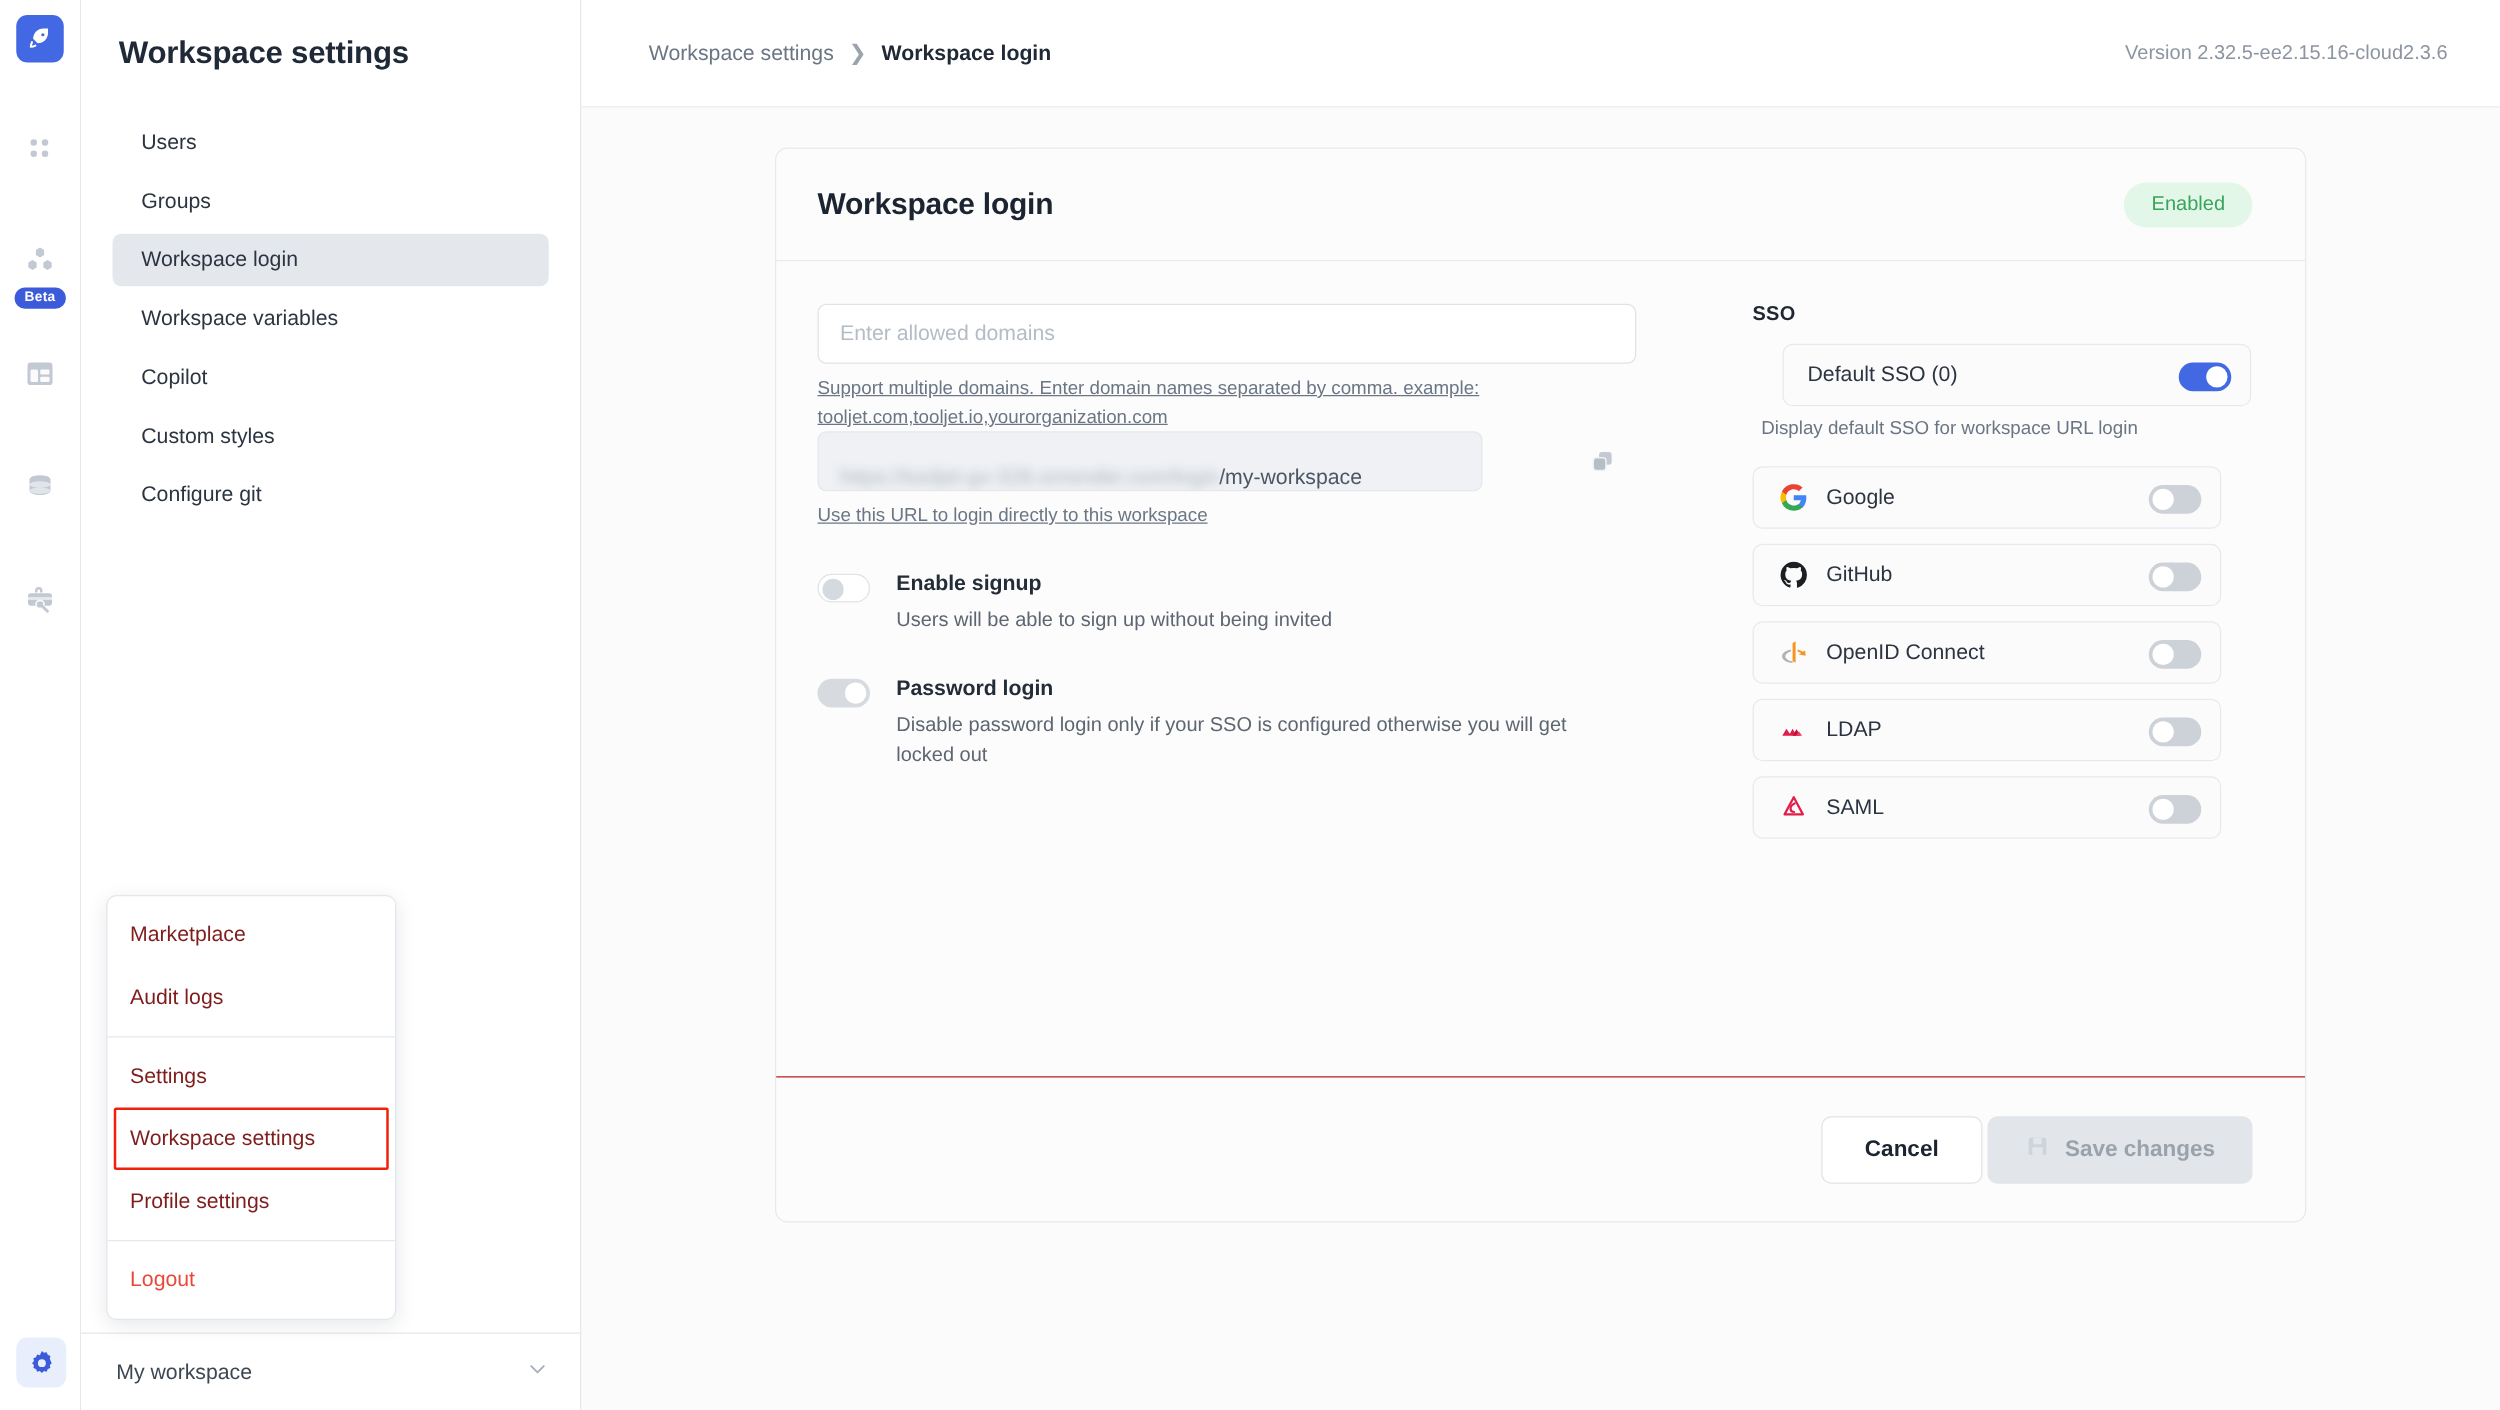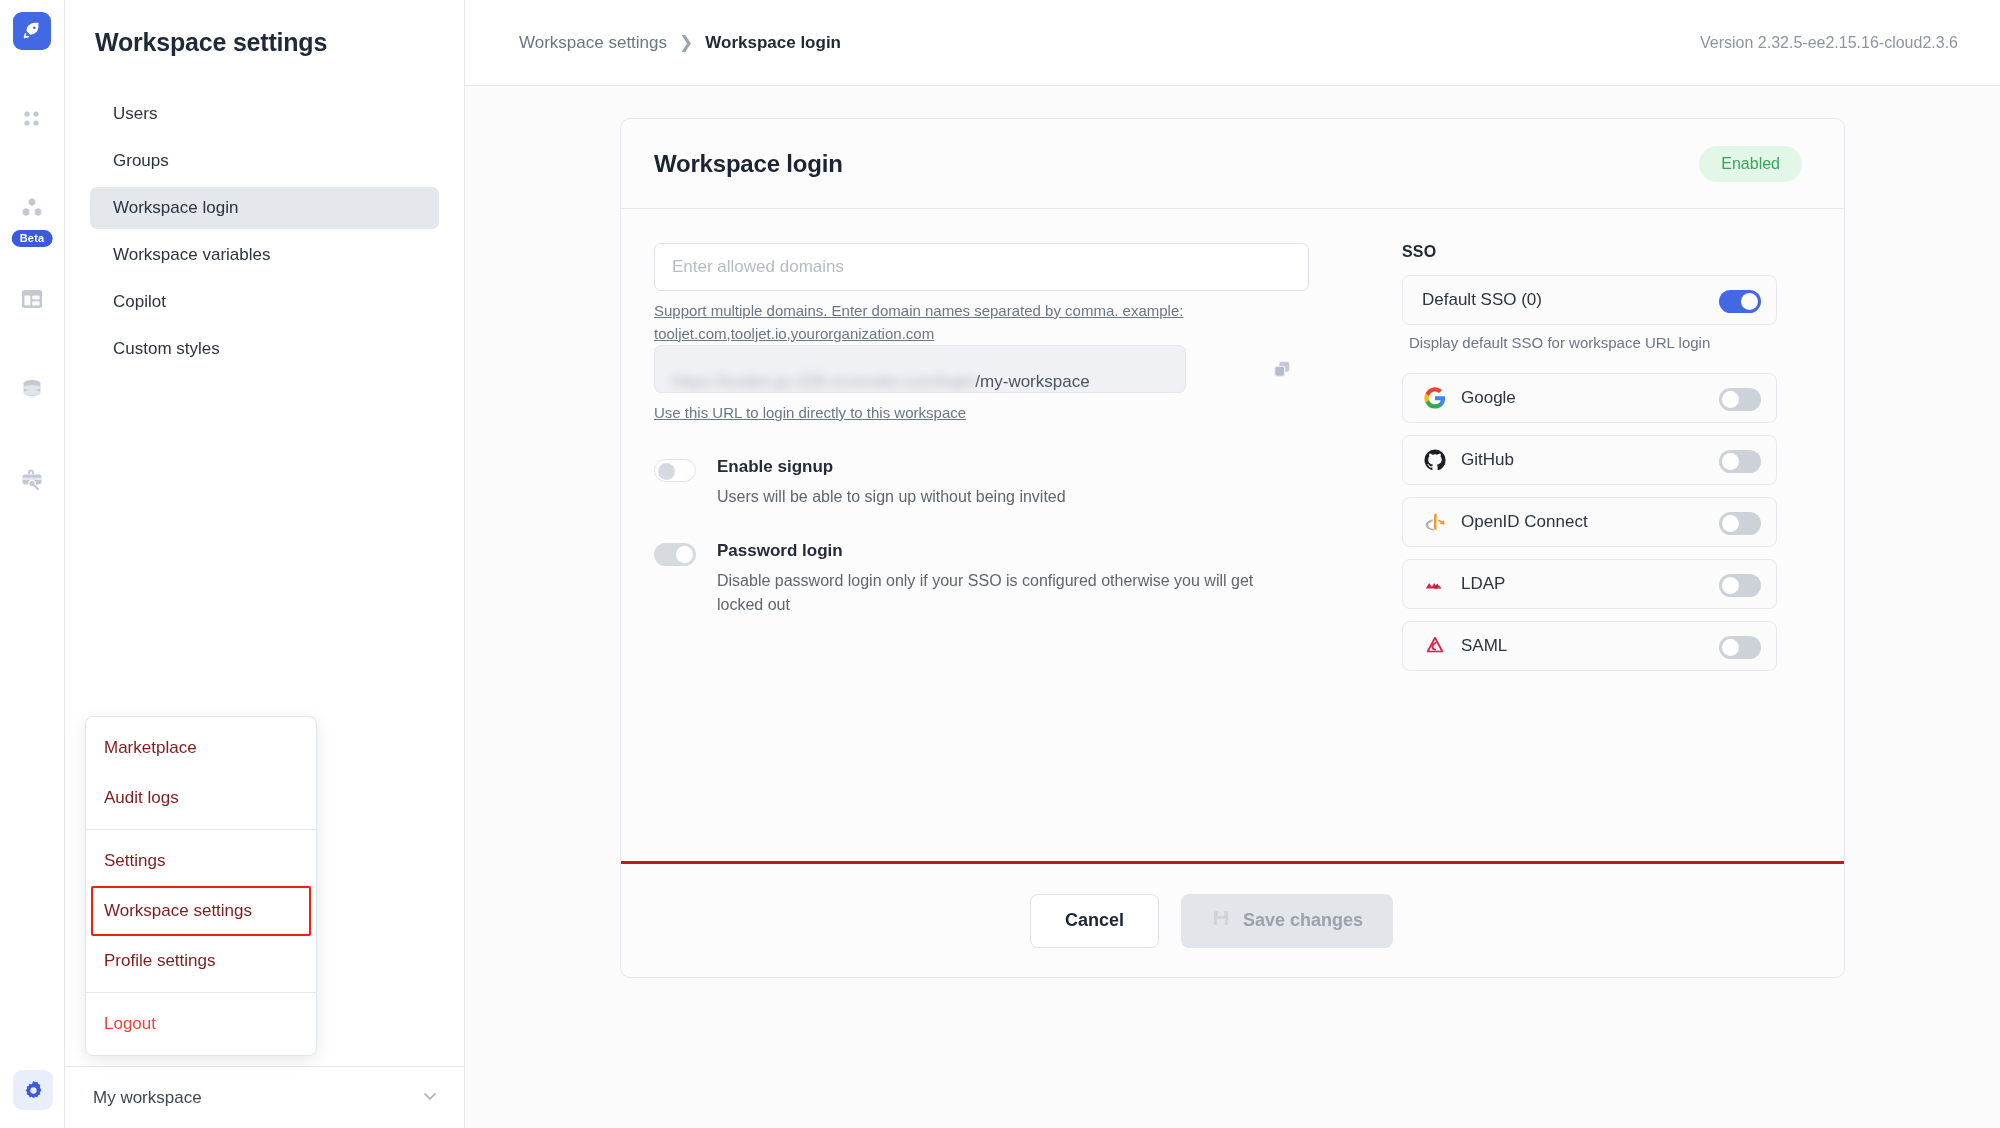--- a/index.html
+++ b/index.html
@@ -180,30 +180,30 @@
   
   .sso-head { font-size: 16px; font-weight: 700; color: #1f2832; margin-bottom: 14px; letter-spacing: .2px; }
   .sso-row {
     width: 375px; height: 50px;
     border: 1px solid #e6e9ed; border-radius: 8px;
     background: #fbfbfc;
     display: flex; align-items: center;
     padding: 0 15px 0 19px; margin-bottom: 12px;
     cursor: pointer;
   }
-  .sso-row.default-row { margin-bottom: 9px; }
+  .sso-row.default-row { margin-bottom: 9px; margin-left: 24px; }
   .sso-row .sso-icon { width: 26px; display: flex; align-items: center; justify-content: center; margin-right: 13px; }
   .sso-row .sso-label { font-size: 17px; color: #2b3440; flex: 1; }
   .sso-help { font-size: 15px; color: #6b7684; margin: 0 0 22px 7px; }
 
   .card-foot {
     height: 116px; flex: 0 0 116px;
-    border-top: 3px solid #b91c1c;
-    display: flex; align-items: center; justify-content: center;
-    padding-right: 42px; gap: 22px;
+    border-top: 1px solid #b91c1c;
+    display: flex; align-items: center; justify-content: flex-end;
+    padding-right: 42px; gap: 4px;
   }
   .btn-cancel {
     height: 54px; padding: 0 34px;
     border: 1px solid #dfe3e8; border-radius: 8px; background: #fff;
     font-size: 18px; font-weight: 600; color: #1b2430;
     font-family: "Liberation Sans", sans-serif; cursor: pointer;
   }
   .btn-save {
     height: 54px; padding: 0 30px;
     border: none; border-radius: 8px; background: #e2e5e9;
@@ -293,20 +293,23 @@
           <span>Workspace login</span>
         </div>
       <div class="nav-item">
           <span>Workspace variables</span>
         </div>
       <div class="nav-item">
           <span>Copilot</span>
         </div>
       <div class="nav-item">
           <span>Custom styles</span>
+        </div>
+      <div class="nav-item">
+          <span>Configure git</span>
         </div>
     </div>
 
     <div class="menu-popup">
       <div class="menu-item">
           <span>Marketplace</span>
         </div>
       <div class="menu-item">
           <span>Audit logs</span>
         </div>

